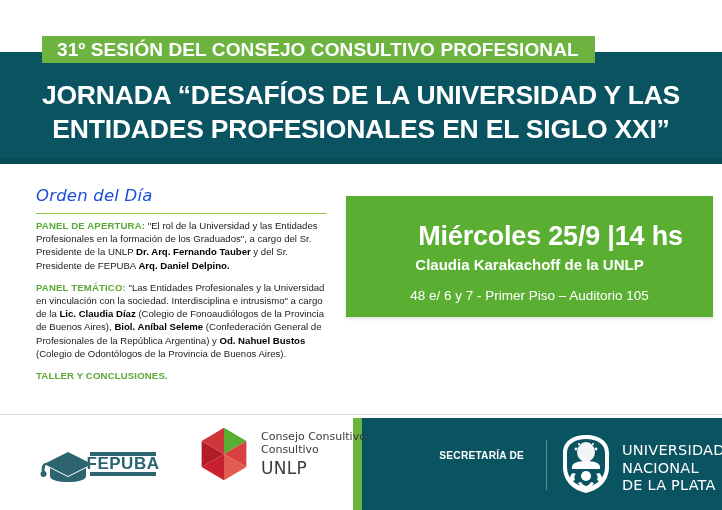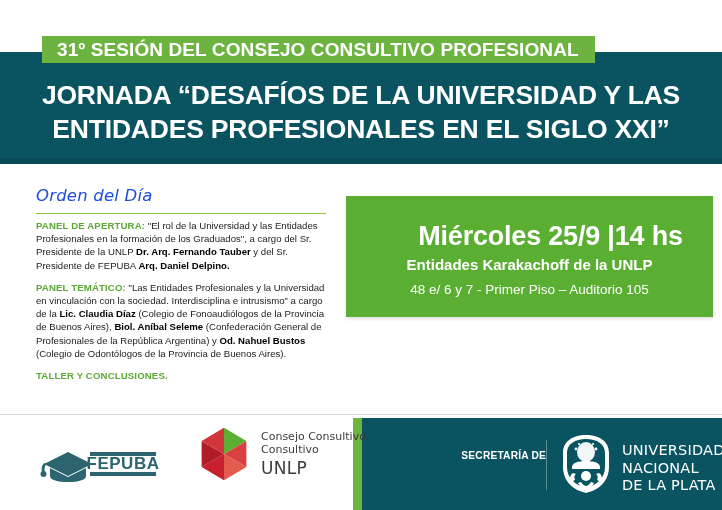--- a/index.html
+++ b/index.html
@@ -121,21 +121,21 @@
     margin-left: 42px;
   }
   .date-venue {
     margin-top: 3px;
     font-size: 15px;
     font-weight: bold;
     line-height: 19px;
     white-space: nowrap;
   }
   .date-address {
-    margin-top: 7px;
+    margin-top: 13px;
     font-size: 13.5px;
     font-weight: normal;
     line-height: 18px;
     white-space: nowrap;
   }
 
   
   .divider {
     position: absolute;
     left: 0;
@@ -202,21 +202,21 @@
   .consejo-text .l3 {
     font-size: 17px;
     line-height: 21px;
     margin-top: 1px;
     letter-spacing: 0.3px;
   }
 
   
   .secretaria {
     position: absolute;
-    left: 380px;
+    left: 358px;
     top: 449px;
     width: 166px;
     text-align: right;
     color: #ffffff;
     font-size: 10.2px;
     font-weight: bold;
     line-height: 14px;
     letter-spacing: 0.2px;
   }
   .footer-sep {
@@ -265,21 +265,21 @@
     <div class="agenda-heading">Orden del Día</div>
     <div id="agenda-items">
         <p><span class="lbl">PANEL DE APERTURA:</span><span> "El rol de la Universidad y las Entidades Profesionales en la formación de los Graduados", a cargo del Sr. Presidente de la UNLP </span><span class="bold">Dr. Arq. Fernando Tauber</span><span> y del Sr. Presidente de FEPUBA </span><span class="bold">Arq. Daniel Delpino.</span></p>
         <p><span class="lbl">PANEL TEMÁTICO:</span><span> "Las Entidades Profesionales y la Universidad en vinculación con la sociedad. Interdisciplina e intrusismo" a cargo de la </span><span class="bold">Lic. Claudia Díaz</span><span> (Colegio de Fonoaudiólogos de la Provincia de Buenos Aires), </span><span class="bold">Biol. Aníbal Seleme</span><span> (Confederación General de Profesionales de la República Argentina) y </span><span class="bold">Od. Nahuel Bustos</span><span> (Colegio de Odontólogos de la Provincia de Buenos Aires).</span></p>
         <p><span class="lbl">TALLER Y CONCLUSIONES.</span></p>
       </div>
   </div>
 
   <div class="date-box">
     <div class="date-main">Miércoles 25/9 |14 hs</div>
-    <div class="date-venue">Entidades Karakachoff de la UNLP</div>
+    <div class="date-venue">Claudia Karakachoff de la UNLP</div>
     <div class="date-address">48 e/ 6 y 7 - Primer Piso – Auditorio 105</div>
   </div>
 
   <div class="divider"></div>
 
   <div class="footer-left"></div>
   <div class="footer-green-stripe"></div>
   <div class="footer-teal"></div>
 
   <svg class="fepuba" viewBox="0 0 122 44">

